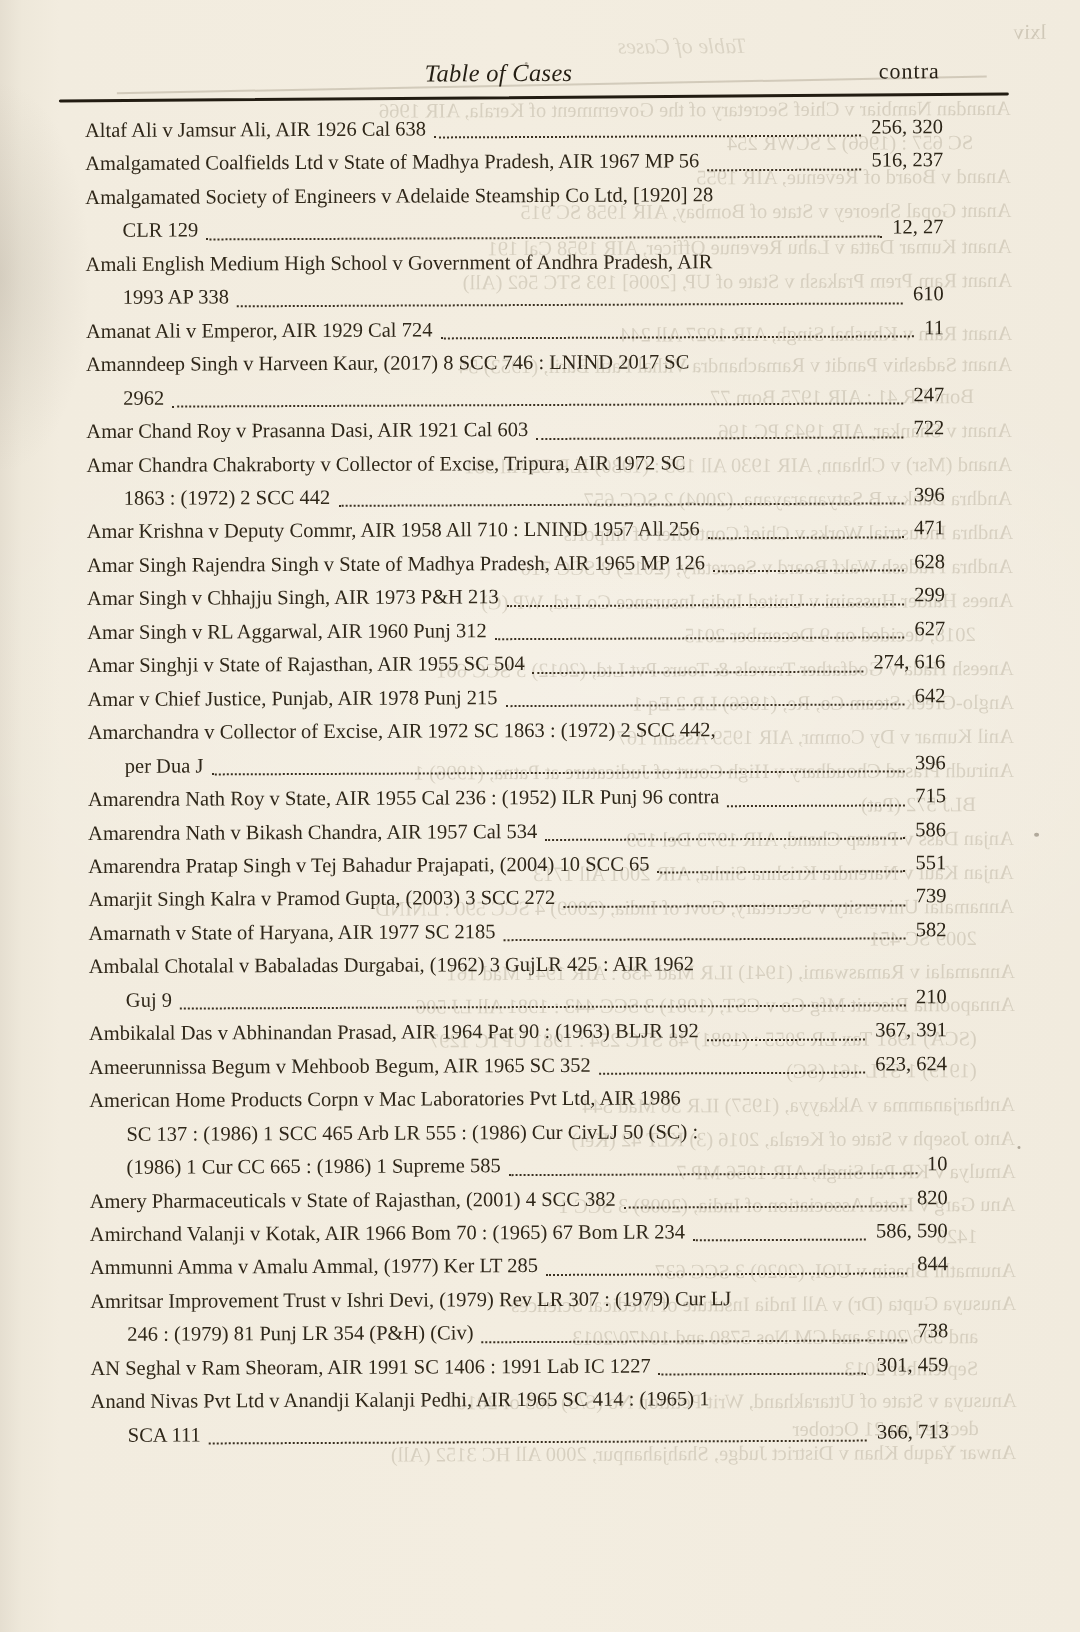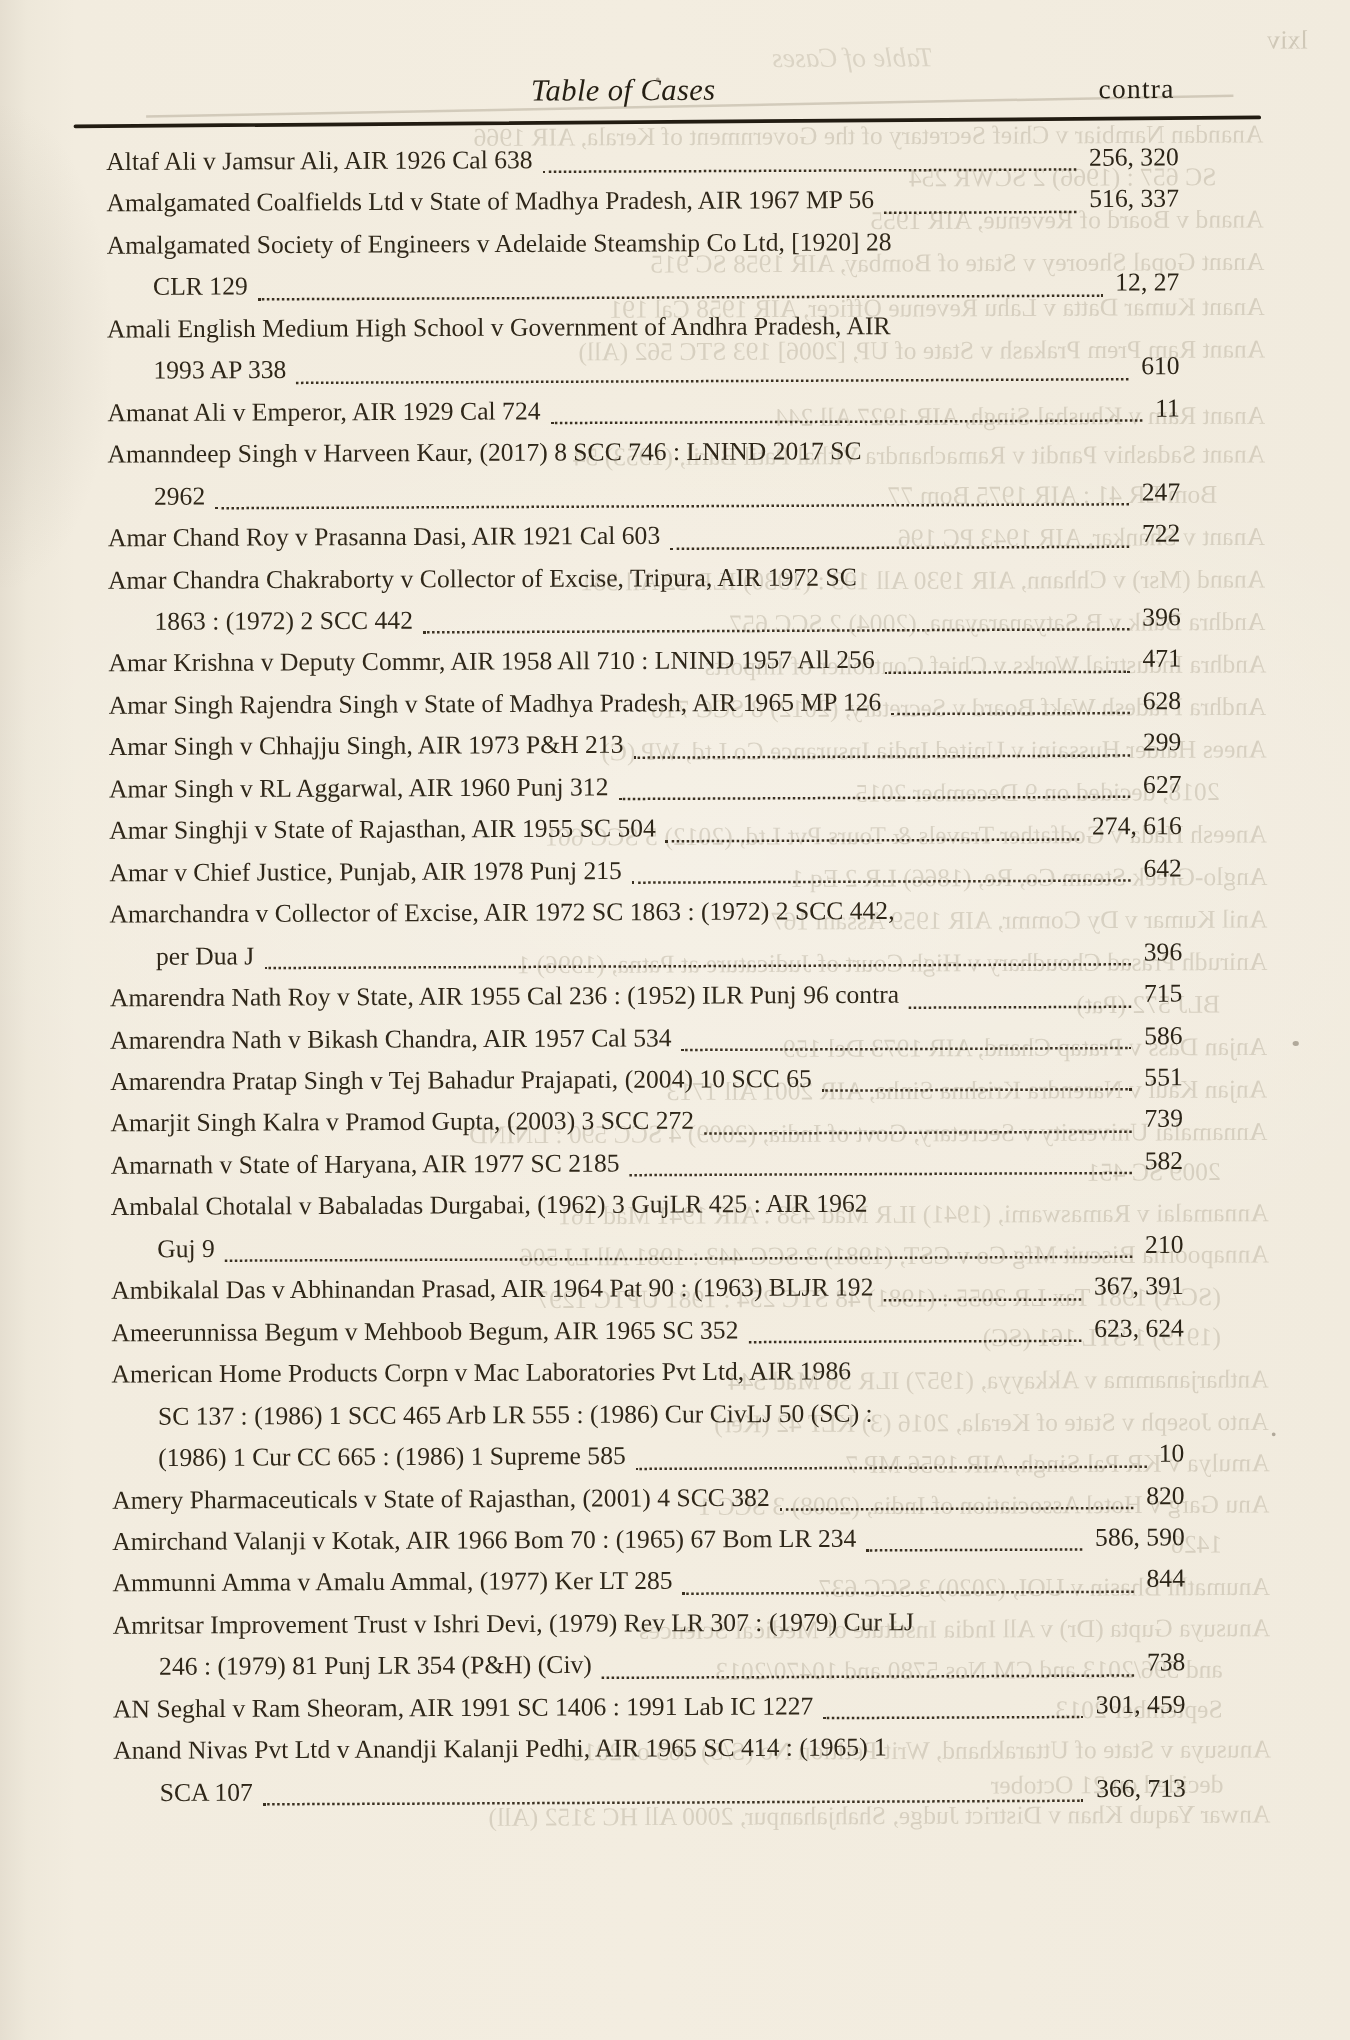--- a/index.html
+++ b/index.html
@@ -122,21 +122,21 @@
           <div class="line last">
             <span class="text">Altaf Ali v Jamsur Ali, AIR 1926 Cal 638</span>
             <span class="leader"></span>
             <span class="pg">256, 320</span>
           </div>
         </div>
         <div class="entry">
           <div class="line last">
             <span class="text">Amalgamated Coalfields Ltd v State of Madhya Pradesh, AIR 1967 MP 56</span>
             <span class="leader"></span>
-            <span class="pg">516, 337</span>
+            <span class="pg">516, 237</span>
           </div>
         </div>
         <div class="entry">
           <div class="line">Amalgamated Society of Engineers v Adelaide Steamship Co Ltd, [1920] 28</div>
           <div class="line cont last">
             <span class="text">CLR 129</span>
             <span class="leader"></span>
             <span class="pg">12, 27</span>
           </div>
         </div>
@@ -326,21 +326,21 @@
         <div class="entry">
           <div class="line last">
             <span class="text">AN Seghal v Ram Sheoram, AIR 1991 SC 1406 : 1991 Lab IC 1227</span>
             <span class="leader"></span>
             <span class="pg">301, 459</span>
           </div>
         </div>
         <div class="entry">
           <div class="line">Anand Nivas Pvt Ltd v Anandji Kalanji Pedhi, AIR 1965 SC 414 : (1965) 1</div>
           <div class="line cont last">
-            <span class="text">SCA 107</span>
+            <span class="text">SCA 111</span>
             <span class="leader"></span>
             <span class="pg">366, 713</span>
           </div>
         </div>
       </div>
 
     <div class="speck" style="top:62px;left:528px;width:3px;height:3px;"></div>
     <div class="speck" style="top:835px;left:1034px;width:5px;height:4px;"></div>
     <div class="speck" style="top:1148px;left:1016px;width:3px;height:3px;"></div>
   </div>

